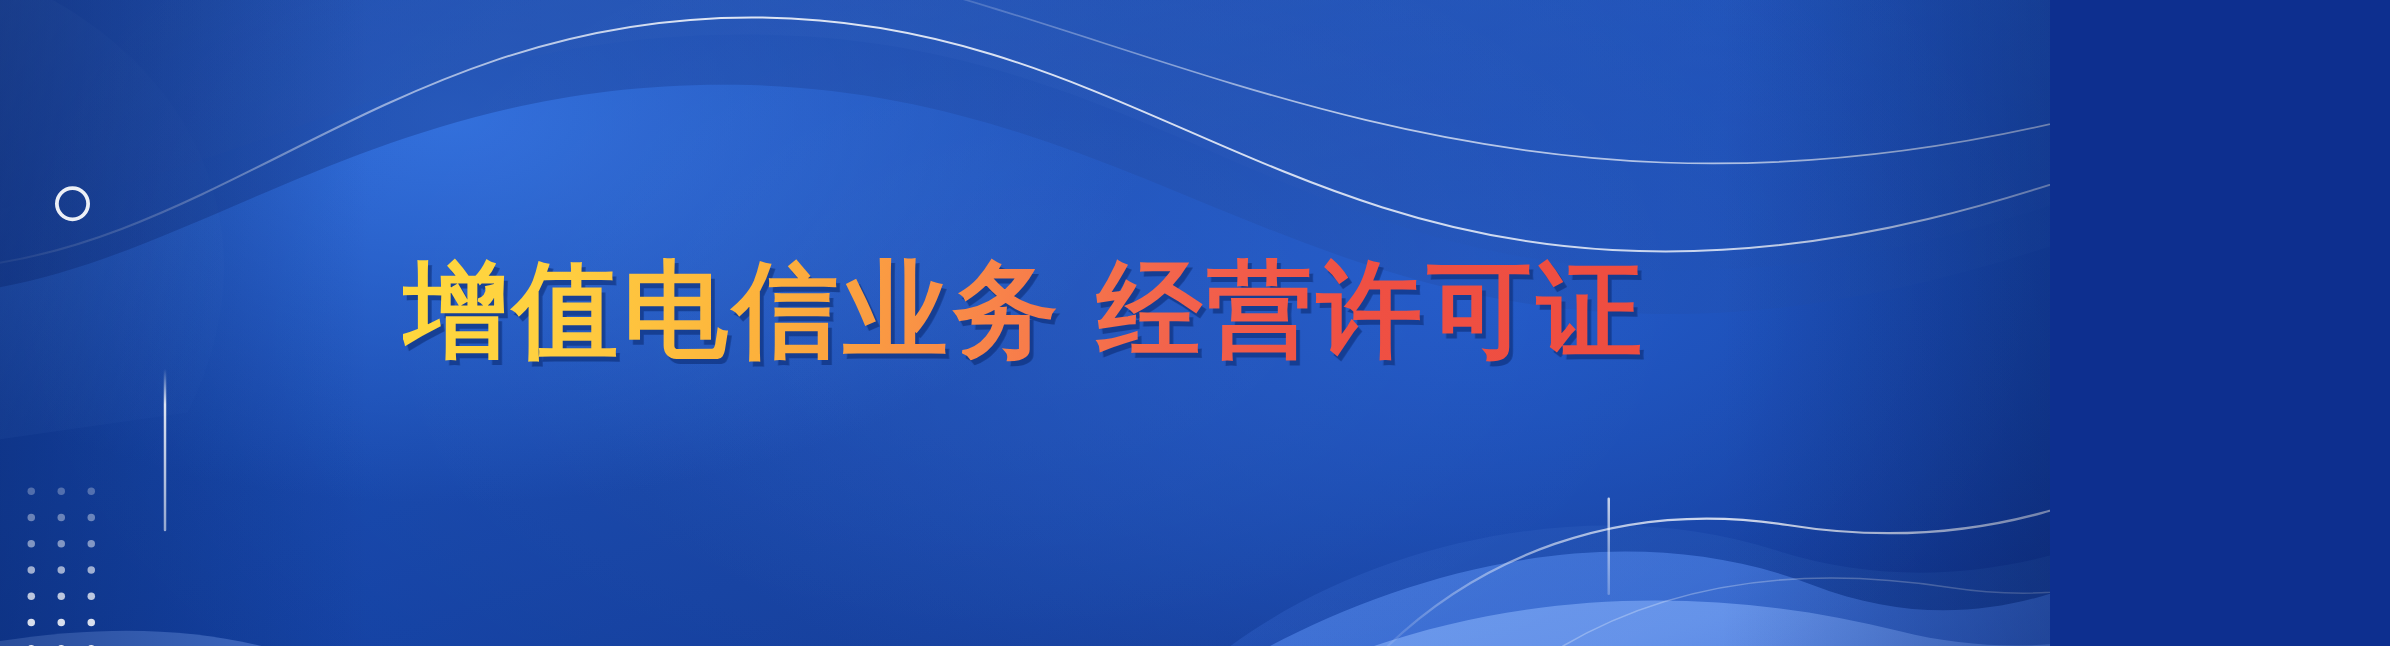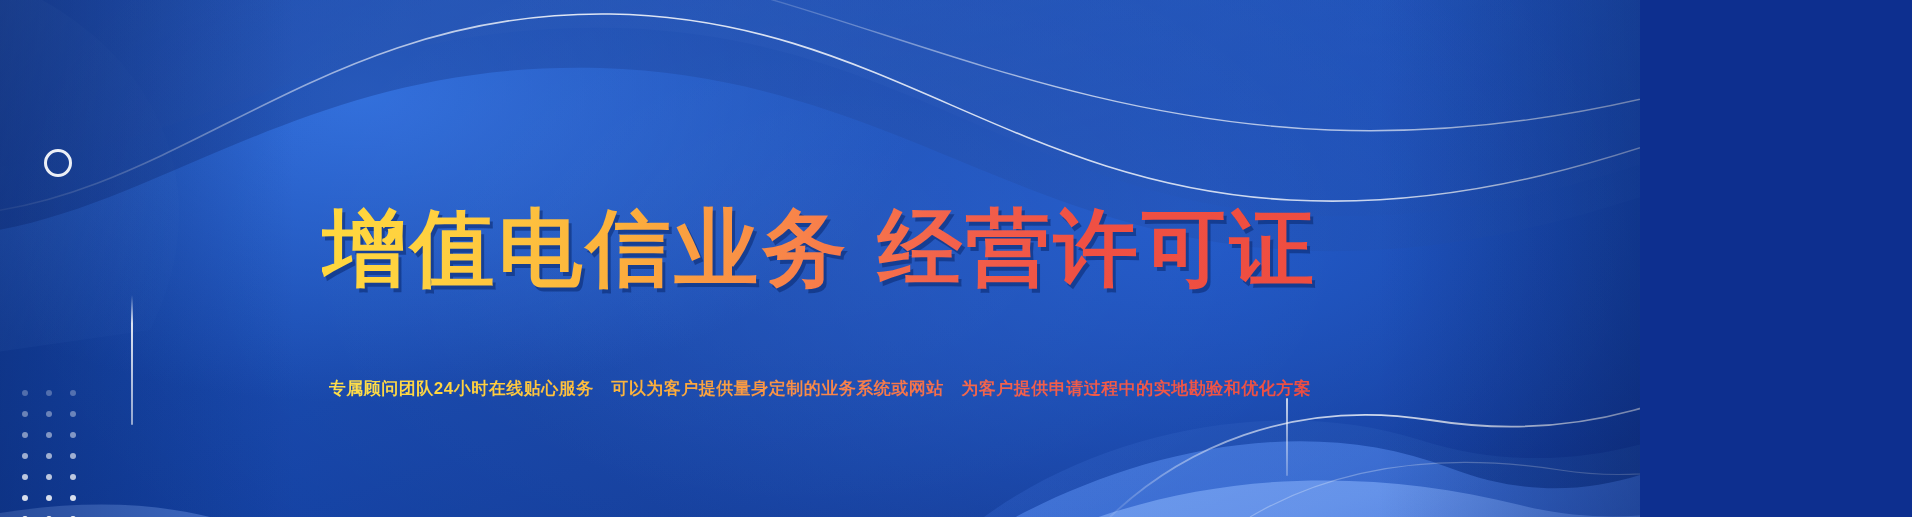--- a/index.html
+++ b/index.html
@@ -194,16 +194,15 @@
   <div class="diamond" style="left:1830px;top:299px;width:16px;height:16px;opacity:0.68;"></div>
   <div class="diamond" style="left:1824px;top:325px;width:17px;height:17px;opacity:0.95;"></div>
 
   <div class="vline" style="left:1286px;top:398px;height:78px;width:1.5px;background:linear-gradient(180deg,rgba(255,255,255,0.75) 0%,rgba(255,255,255,0.25) 100%);"></div>
 
   <div class="content">
     <div class="title-wrap">
       <div class="title-shadow">增值电信业务 经营许可证</div>
       <h1 class="title">增值电信业务 经营许可证</h1>
     </div>
-    <div class="subtitle">专属顾问团队24小时在线贴心服务　可以为客户提供量身定制的业务系统或网站　为客户提供申请过程中的实地勘验和优化方案</div>
   </div>
 
 </div>
 
 </body></html>

